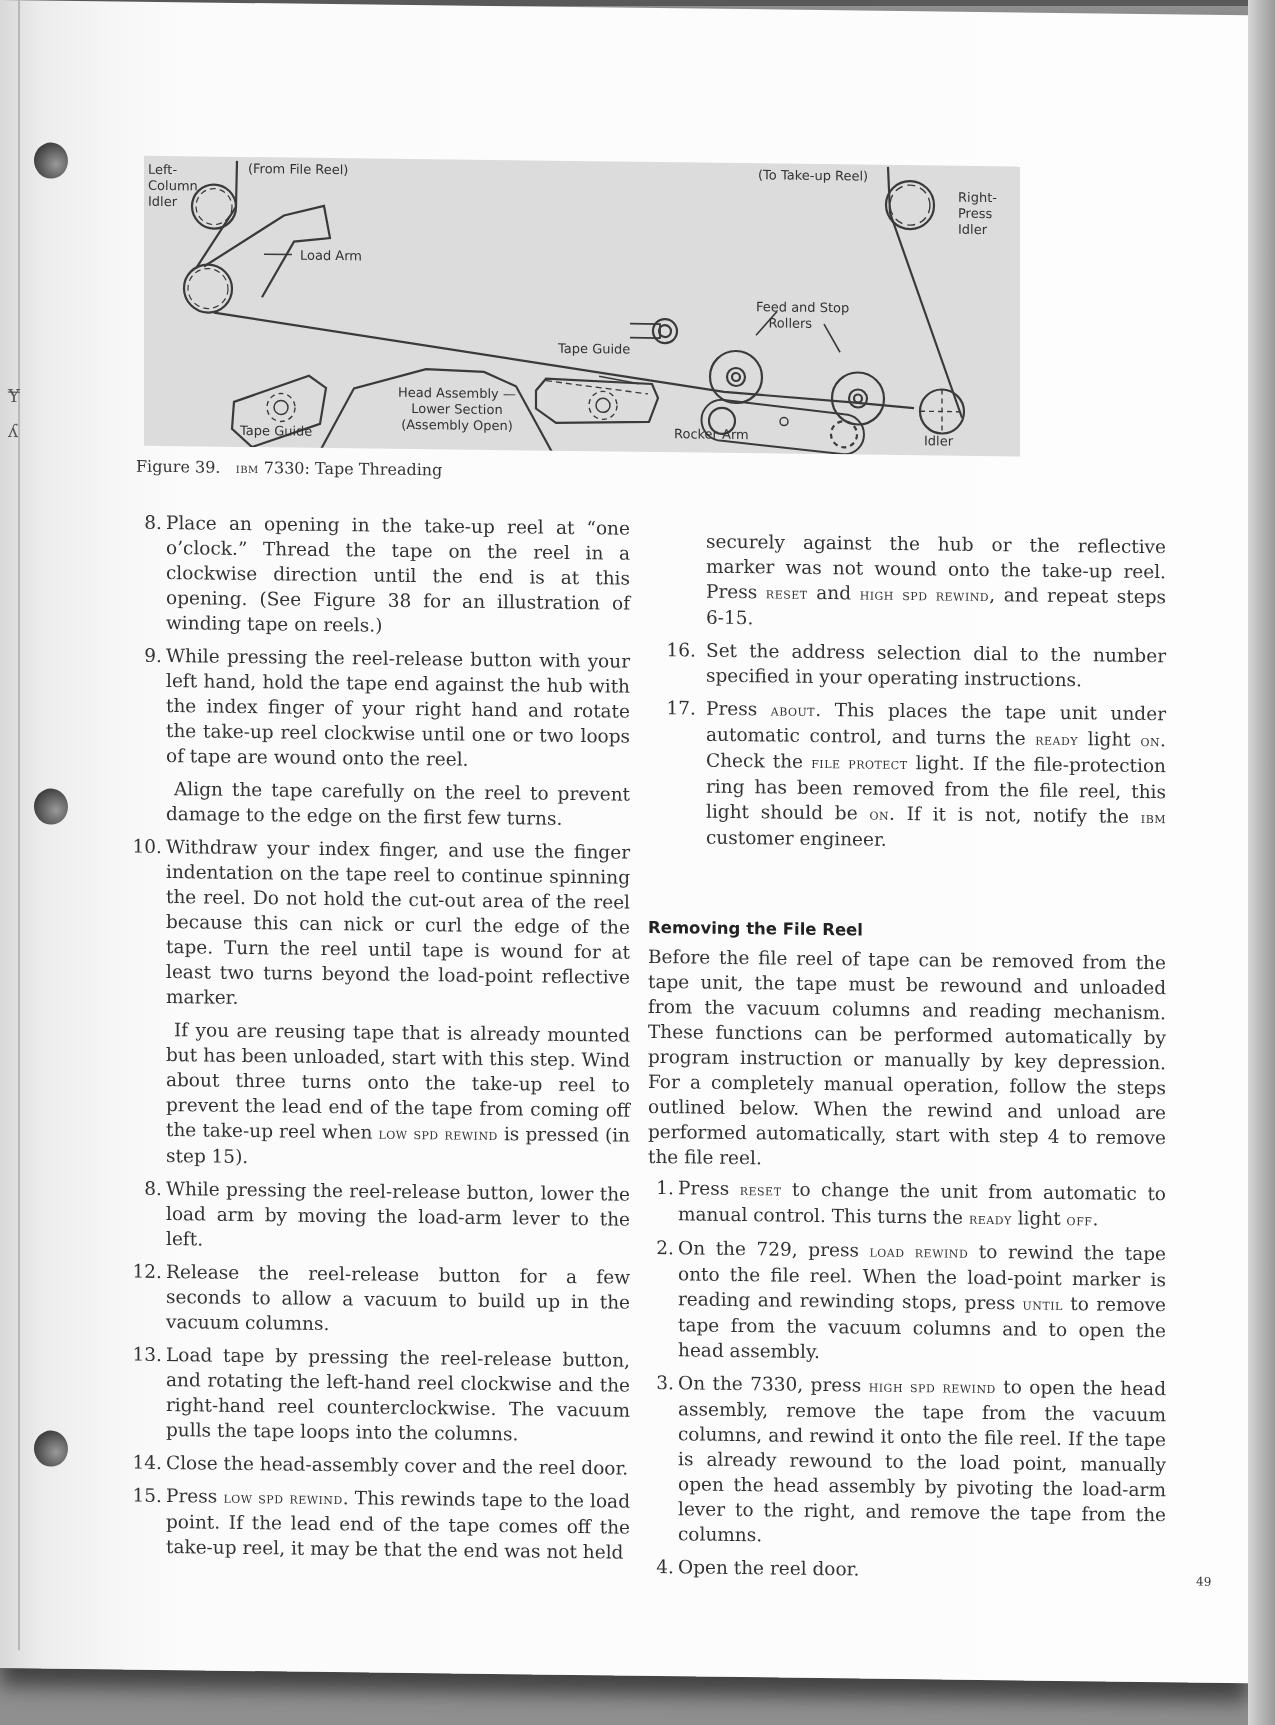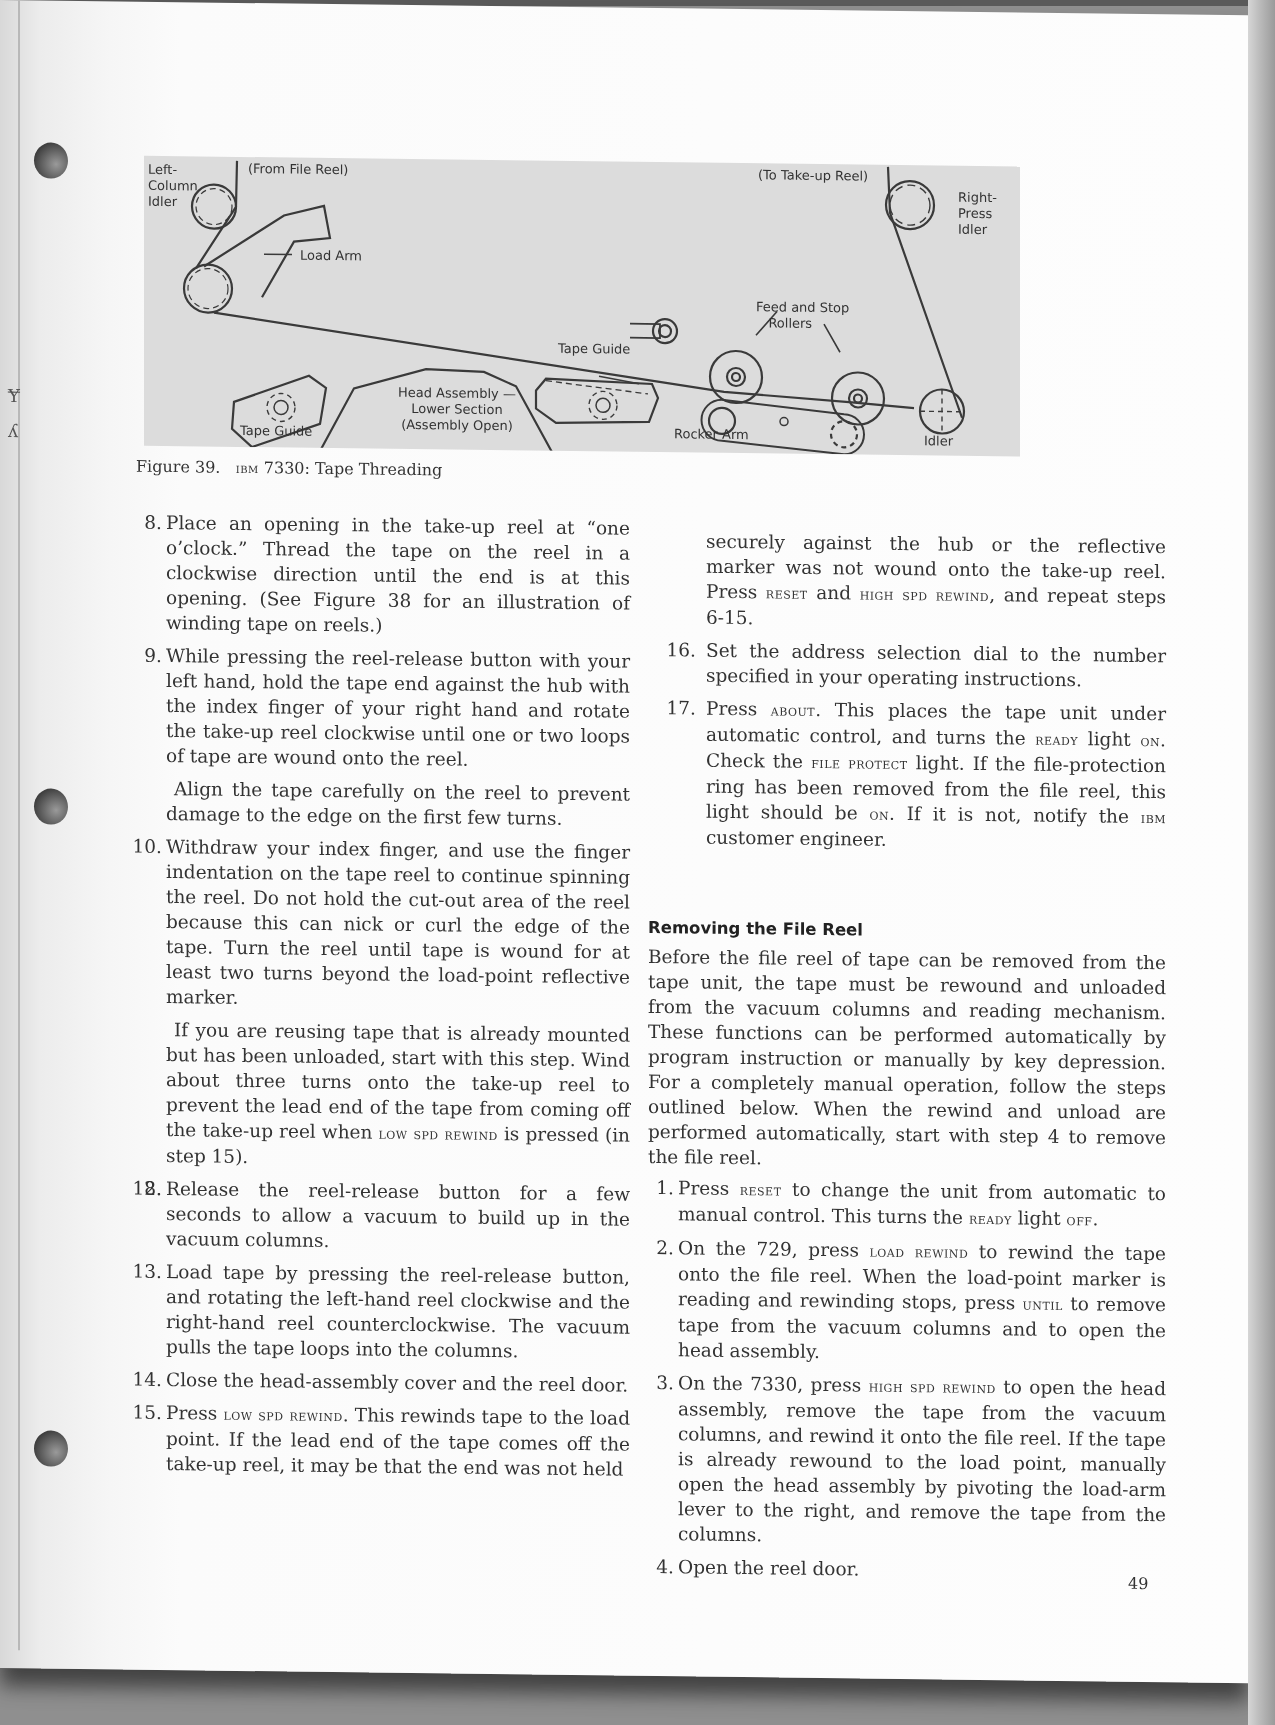--- a/index.html
+++ b/index.html
@@ -37,21 +37,21 @@
   .col.left { left:136px; top:508px; width:494px; }
   .col.right { left:648px; top:520px; width:518px; }
   .step { position:relative; padding-left:30px; margin-bottom:8px; text-align:justify; }
   .step .num { position:absolute; left:0; top:0; width:26px; text-align:right; }
   .step.two .num { left:-8px; width:34px; }
   .para { padding-left:30px; text-indent:8px; text-align:justify; margin-bottom:8px; }
   .cont { padding-left:58px; text-align:justify; margin-bottom:8px; }
   .section-head { font-family:"DejaVu Sans", "Liberation Sans", sans-serif; font-weight:bold;
     font-size:16.5px; color:#222; margin-top:66px; margin-bottom:4px; }
   .body-para { text-align:justify; margin-bottom:6px; }
-  .pagenum { position:absolute; left:1128px; top:1560px; font-size:16px; color:#333; }
+  .pagenum { position:absolute; left:1196px; top:1560px; font-size:12px; color:#333; }
 </style>
 </head>
 <body>
 
 <div class="topbar"></div>
 <div class="page">
   <div class="binding-line"></div>
   <div class="hole" style="top:142px"></div>
   <div class="hole" style="top:788px"></div>
   <div class="hole" style="top:1430px"></div>
@@ -155,20 +155,21 @@
       <span class="num">10.</span>
       <span>Withdraw your index finger, and use the finger indentation on the tape reel to continue spinning the reel. Do not hold the cut-out area of the reel because this can nick or curl the edge of the tape. Turn the reel until tape is wound for at least two turns beyond the load-point reflective marker.</span>
     </div>
     <div class="para">
       <span>If you are reusing tape that is already mounted but has been unloaded, start with this step. Wind about three turns onto the take-up reel to prevent the lead end of the tape from coming off the take-up reel when</span>
       <span class="sc">low spd rewind</span>
       <span>is pressed (in step 15).</span>
     </div>
     <div class="step two">
       <span class="num">8.</span>
+      <span>While pressing the reel-release button, lower the load arm by moving the load-arm lever to the left.</span>
     </div>
     <div class="step two">
       <span class="num">12.</span>
       <span>Release the reel-release button for a few seconds to allow a vacuum to build up in the vacuum columns.</span>
     </div>
     <div class="step two">
       <span class="num">13.</span>
       <span>Load tape by pressing the reel-release button, and rotating the left-hand reel clockwise and the right-hand reel counterclockwise. The vacuum pulls the tape loops into the columns.</span>
     </div>
     <div class="step two">

